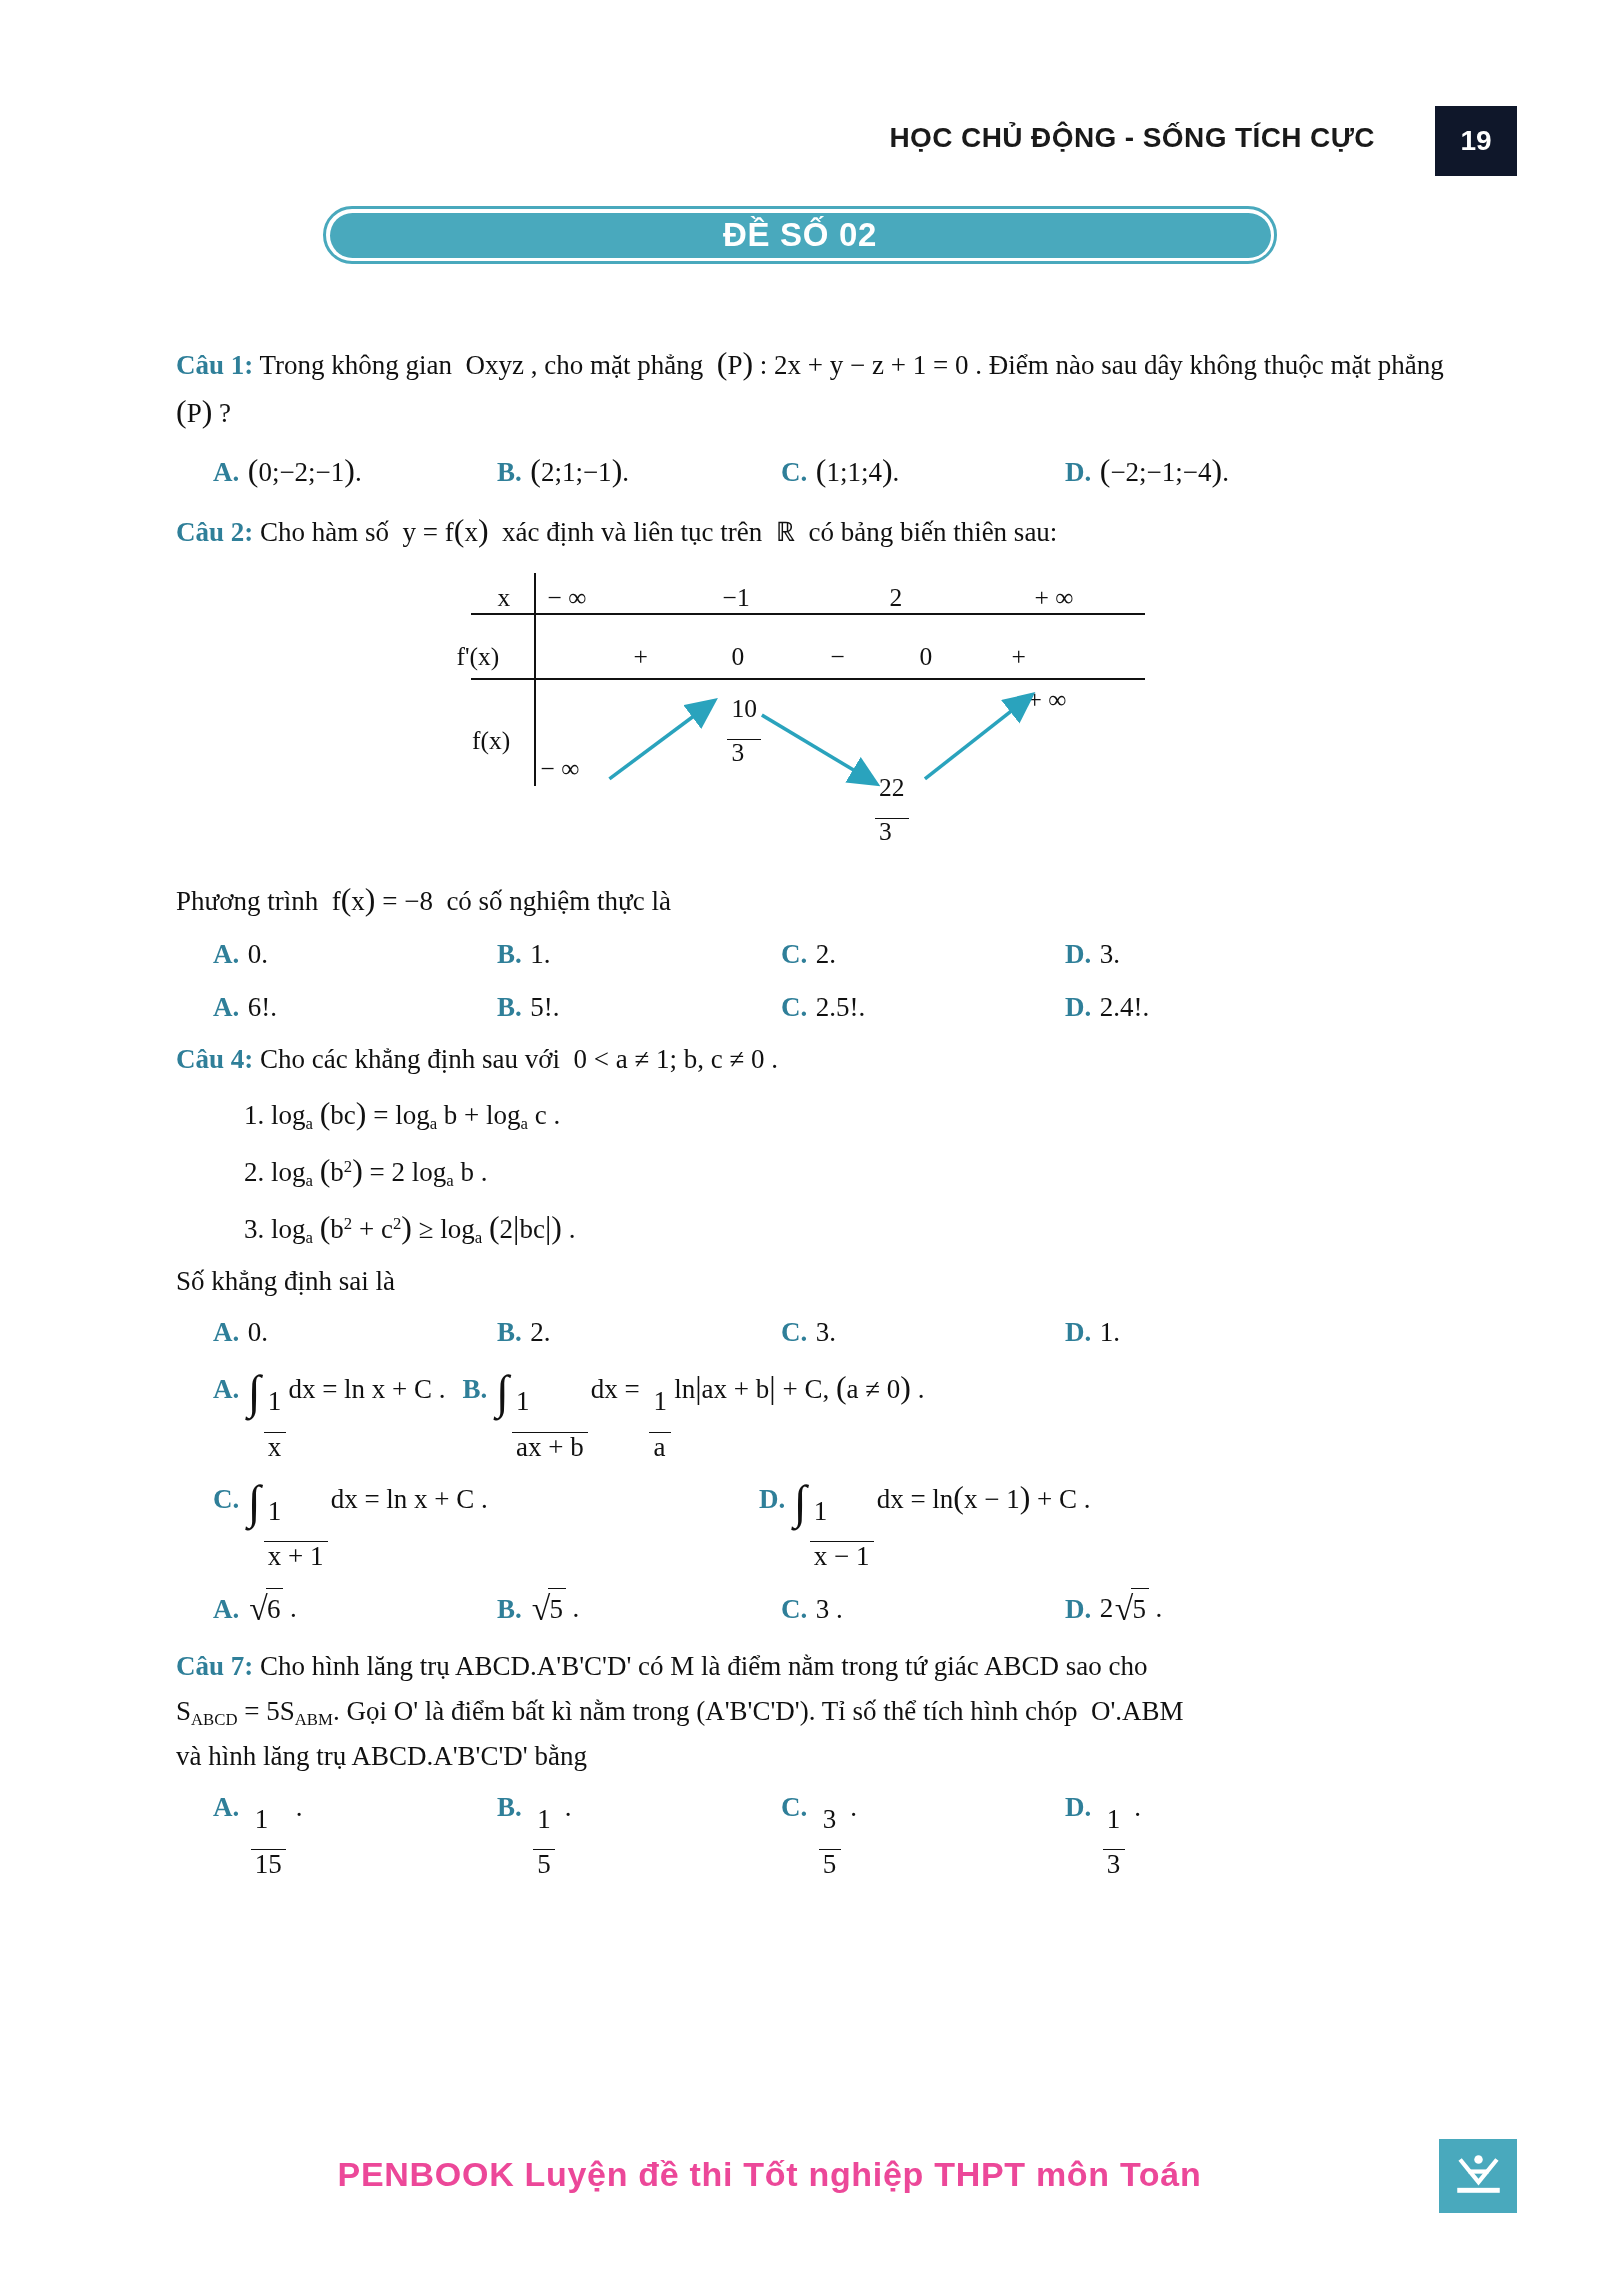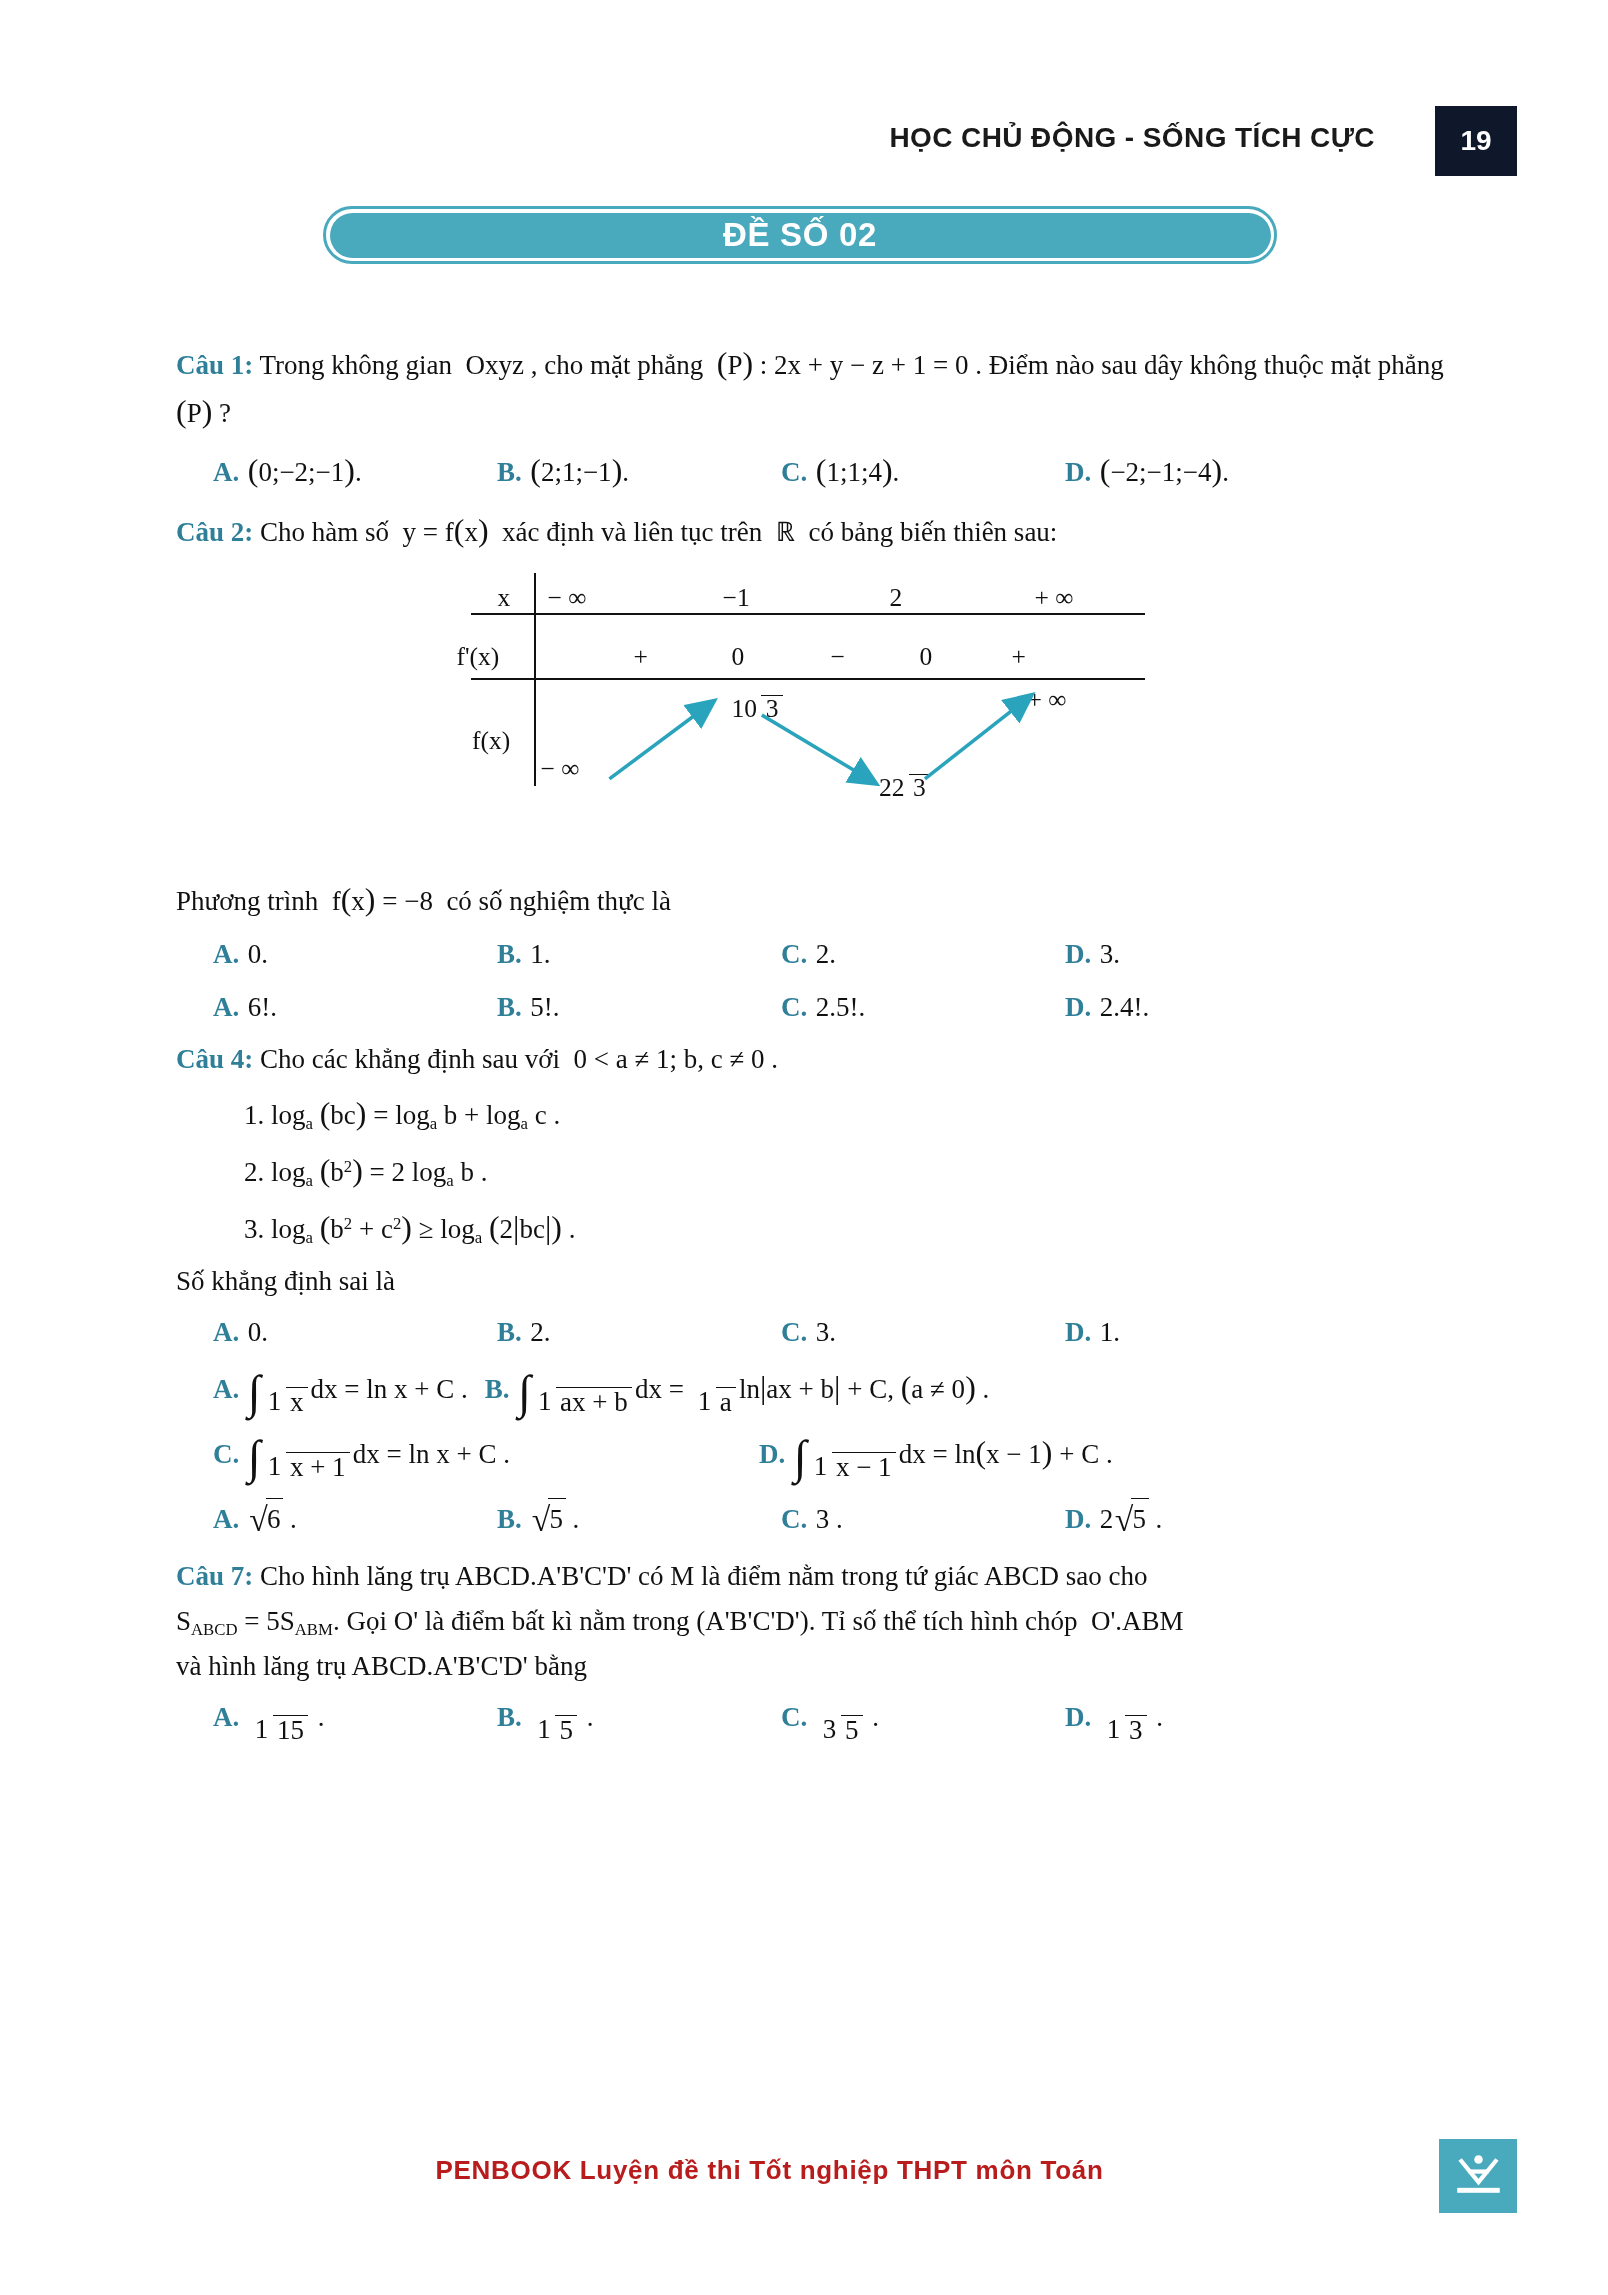--- a/index.html
+++ b/index.html
@@ -109,25 +109,25 @@
 
   
   .numlist { margin: 4.3px 0 4.3px 68px; }
   .numlist div { margin-bottom: 8.5px; }
 
   
   .sub { font-size: 0.62em; vertical-align: -0.32em; }
   .sup { font-size: 0.62em; vertical-align: 0.55em; }
   .frac {
     display: inline-flex;
-    flex-direction: row;
-    align-items: center;
+    flex-direction: column;
     vertical-align: -0.45em;
     margin: 0 2.8px;
     line-height: 1.05;
+    gap: 16px;
   }
   .frac .num { padding: 0 4.3px; }
   .frac .den { padding: 0 4.3px; border-top: 1.4px solid #111; }
   .intg {
     font-size: 1.75em;
     line-height: 0.6;
     vertical-align: -0.22em;
     font-family: "Liberation Serif", serif;
   }
   .sqrt {
@@ -178,22 +178,22 @@
     height: 78px;
   }
   .footer-text {
     position: absolute;
     left: 50%;
     transform: translateX(-50%);
     margin-left: -35px;
     top: 15.6px;
     font-family: "Liberation Sans", sans-serif;
     font-weight: bold;
-    font-size: 26px;
-    color: #b91c1c;
+    font-size: 34px;
+    color: #ec4899;
     letter-spacing: 0.7px;
     white-space: nowrap;
   }
   .footer-logo {
     position: absolute;
     right: 92px;
     top: 0;
     width: 78px;
     height: 74px;
     background: #49a9bd;

